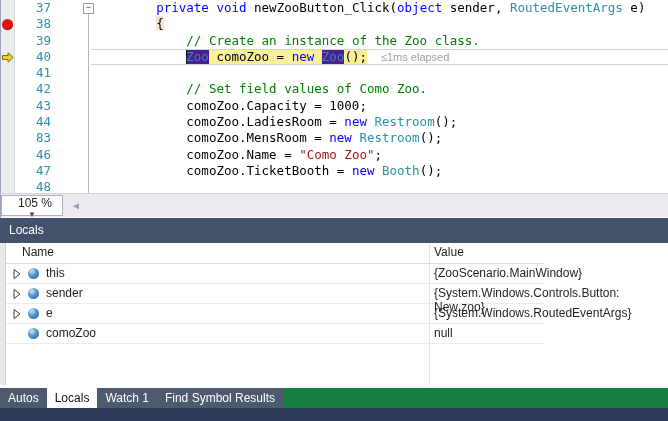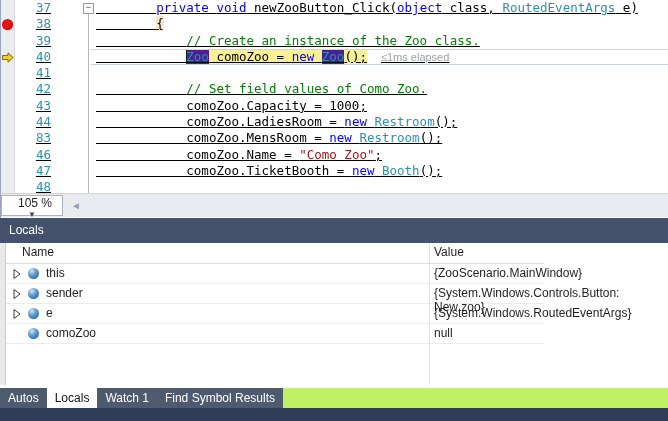--- a/index.html
+++ b/index.html
@@ -1,21 +1,21 @@
 <!DOCTYPE html>
 <html><head>
 <meta charset="utf-8">
 <style>
   html,body{margin:0;padding:0;background:#fff;}
   #screen{position:relative;width:668px;height:421px;overflow:hidden;background:#fff;
           font-family:"Liberation Sans",sans-serif;-webkit-font-smoothing:antialiased;}
 
   
   .editor{position:absolute;left:0;top:0;width:668px;height:244px;overflow:hidden;
-          border-left:1px solid #9ba3c4;background:#fff;text-decoration:underline;}
+          border-left:1px solid #9ba3c4;background:#fff;}
   .code-row{position:relative;display:flex;height:16.3px;line-height:16.3px;
             font-family:"DejaVu Sans Mono","Liberation Mono",monospace;font-size:12.5px;}
   .gutter{flex:0 0 13px;background:#ebecee;border-right:1px solid #d8d9db;position:relative;}
   .numcol{flex:0 0 44px;text-align:right;padding-right:8px;color:#2b91af;box-sizing:border-box;}
   .foldcol{flex:0 0 37px;position:relative;}
   .codecol{flex:1 1 auto;position:relative;white-space:pre;color:#000;}
   .tok{white-space:pre;}
   .c-kw{color:#0000ff;}
   .c-type{color:#2b91af;}
   .c-com{color:#008000;}
@@ -55,42 +55,42 @@
   .lheader .h-value{position:absolute;left:428px;top:2px;}
   .lrows{position:absolute;left:6px;top:21px;right:0;}
   .lrow{position:relative;height:19px;border-bottom:1px solid #ececec;font-size:12px;color:#1e1e1e;}
   .lrow .expander{position:absolute;left:7px;top:4.5px;width:8px;height:10px;}
   .lrow .orb{position:absolute;left:22px;top:4px;width:11px;height:11px;border-radius:50%;
              background:radial-gradient(circle at 35% 28%,#cfe6f5 0%,#5f9dcf 40%,#14568c 100%);}
   .lrow .nm{position:absolute;left:40px;top:2px;}
   .lrow .val{position:absolute;left:428px;top:2px;}
 
   
-  .tabstrip{position:absolute;left:0;top:388px;width:668px;height:20px;background:#bef264;display:flex;}
+  .tabstrip{position:absolute;left:0;top:388px;width:668px;height:20px;background:#15803d;display:flex;}
   .tabgroup{display:flex;background:#4e5a6e;}
   .tab{padding:0 8px;font-size:12px;line-height:20px;color:#fff;white-space:nowrap;}
   .tab.active{background:#fff;color:#111;margin-top:-3px;padding-top:3px;line-height:20px;}
   .below-tabs{position:absolute;left:0;top:408px;width:668px;height:13px;background:#2e3c58;}
   .above-tabs{position:absolute;left:0;top:385px;width:668px;height:3px;background:#fff;}
 </style>
 </head>
 <body>
 
 <div id="screen">
 
   <div class="editor">
     <div class="fold-line"></div>
     <div id="code-rows">
         <div class="code-row">
           <div class="gutter"></div>
           <div class="numcol">37</div>
           <div class="foldcol">
             <div class="fold-box">−</div>
           </div>
-          <div class="codecol"><span class="tok">        </span><span class="tok c-kw">private</span><span class="tok"> </span><span class="tok c-kw">void</span><span class="tok"> newZooButton_Click(</span><span class="tok c-kw">object</span><span class="tok"> class, </span><span class="tok c-type">RoutedEventArgs</span><span class="tok"> e)</span></div>
+          <div class="codecol"><span class="tok">        </span><span class="tok c-kw">private</span><span class="tok"> </span><span class="tok c-kw">void</span><span class="tok"> newZooButton_Click(</span><span class="tok c-kw">object</span><span class="tok"> sender, </span><span class="tok c-type">RoutedEventArgs</span><span class="tok"> e)</span></div>
         </div>
         <div class="code-row">
           <div class="gutter">
             <div class="bp-dot"></div>
           </div>
           <div class="numcol">38</div>
           <div class="foldcol"></div>
           <div class="codecol"><span class="tok">        </span><span class="tok c-brace">{</span></div>
         </div>
         <div class="code-row">

